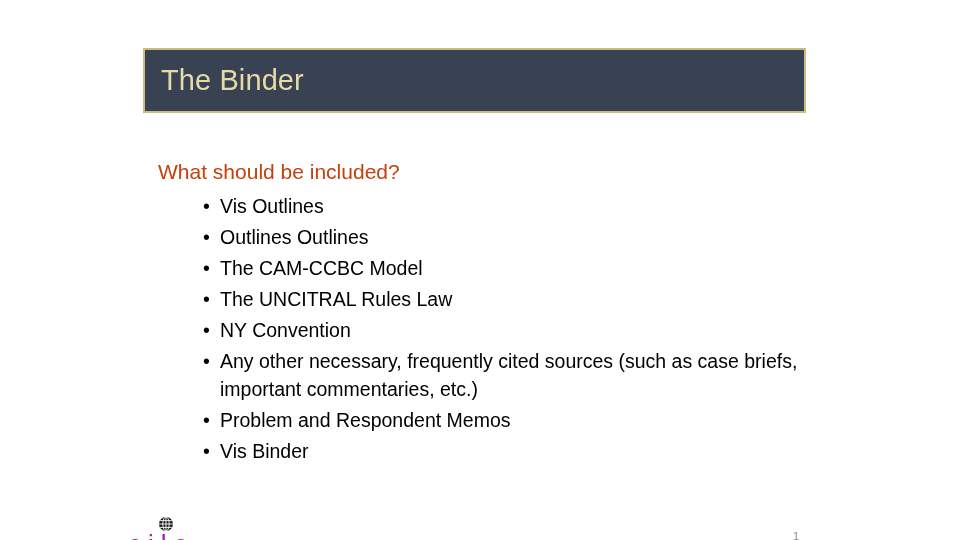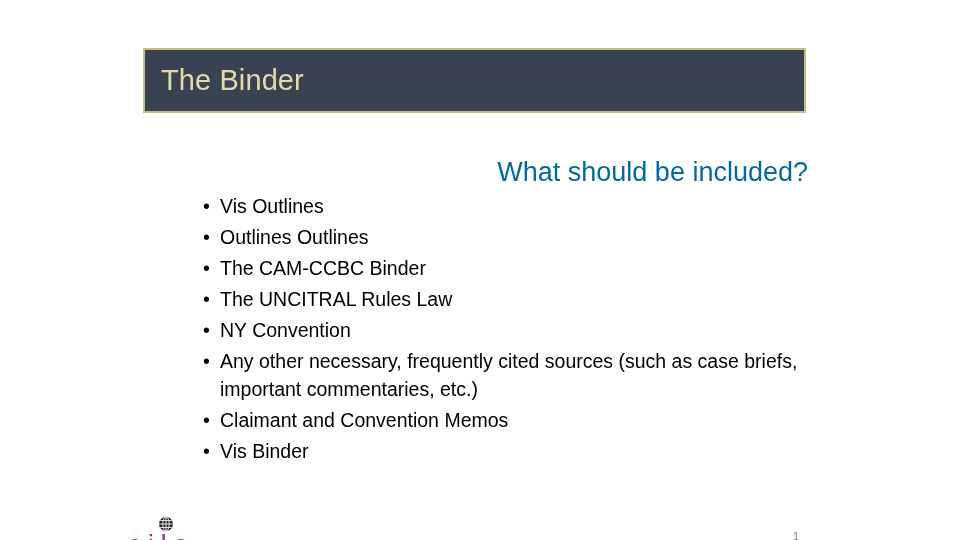--- a/index.html
+++ b/index.html
@@ -53,26 +53,25 @@
 
   
   .body-block {
     position: absolute;
     left: 158px;
     top: 133px;
     width: 650px;
   }
 
   .lead-line {
-    font-size: 27px;
+    font-size: 21px;
     line-height: 30px;
-    color: #0369a1;
+    color: #c2410c;
     margin-bottom: 5px;
     white-space: nowrap;
-    text-align: right;
   }
 
   .bullet-list {
     list-style: none;
     margin-left: 45px;
   }
 
   .bullet-item {
     position: relative;
     font-size: 19.5px;
@@ -161,41 +160,41 @@
         <span class="txt">Vis Outlines</span>
       </li>
 
       <li class="bullet-item">
         <span class="dot">•</span>
         <span class="txt">Outlines Outlines</span>
       </li>
 
       <li class="bullet-item">
         <span class="dot">•</span>
-        <span class="txt">The CAM-CCBC Binder</span>
+        <span class="txt">The CAM-CCBC Model</span>
       </li>
 
       <li class="bullet-item">
         <span class="dot">•</span>
         <span class="txt">The UNCITRAL Rules Law</span>
       </li>
 
       <li class="bullet-item">
         <span class="dot">•</span>
         <span class="txt">NY Convention</span>
       </li>
 
       <li class="bullet-item wide">
         <span class="dot">•</span>
         <span class="txt">Any other necessary, frequently cited sources (such as case briefs, important commentaries, etc.)</span>
       </li>
 
       <li class="bullet-item">
         <span class="dot">•</span>
-        <span class="txt">Claimant and Convention Memos</span>
+        <span class="txt">Problem and Respondent Memos</span>
       </li>
 
       <li class="bullet-item">
         <span class="dot">•</span>
         <span class="txt">Vis Binder</span>
       </li>
 
     </ul>
   </div>
 

